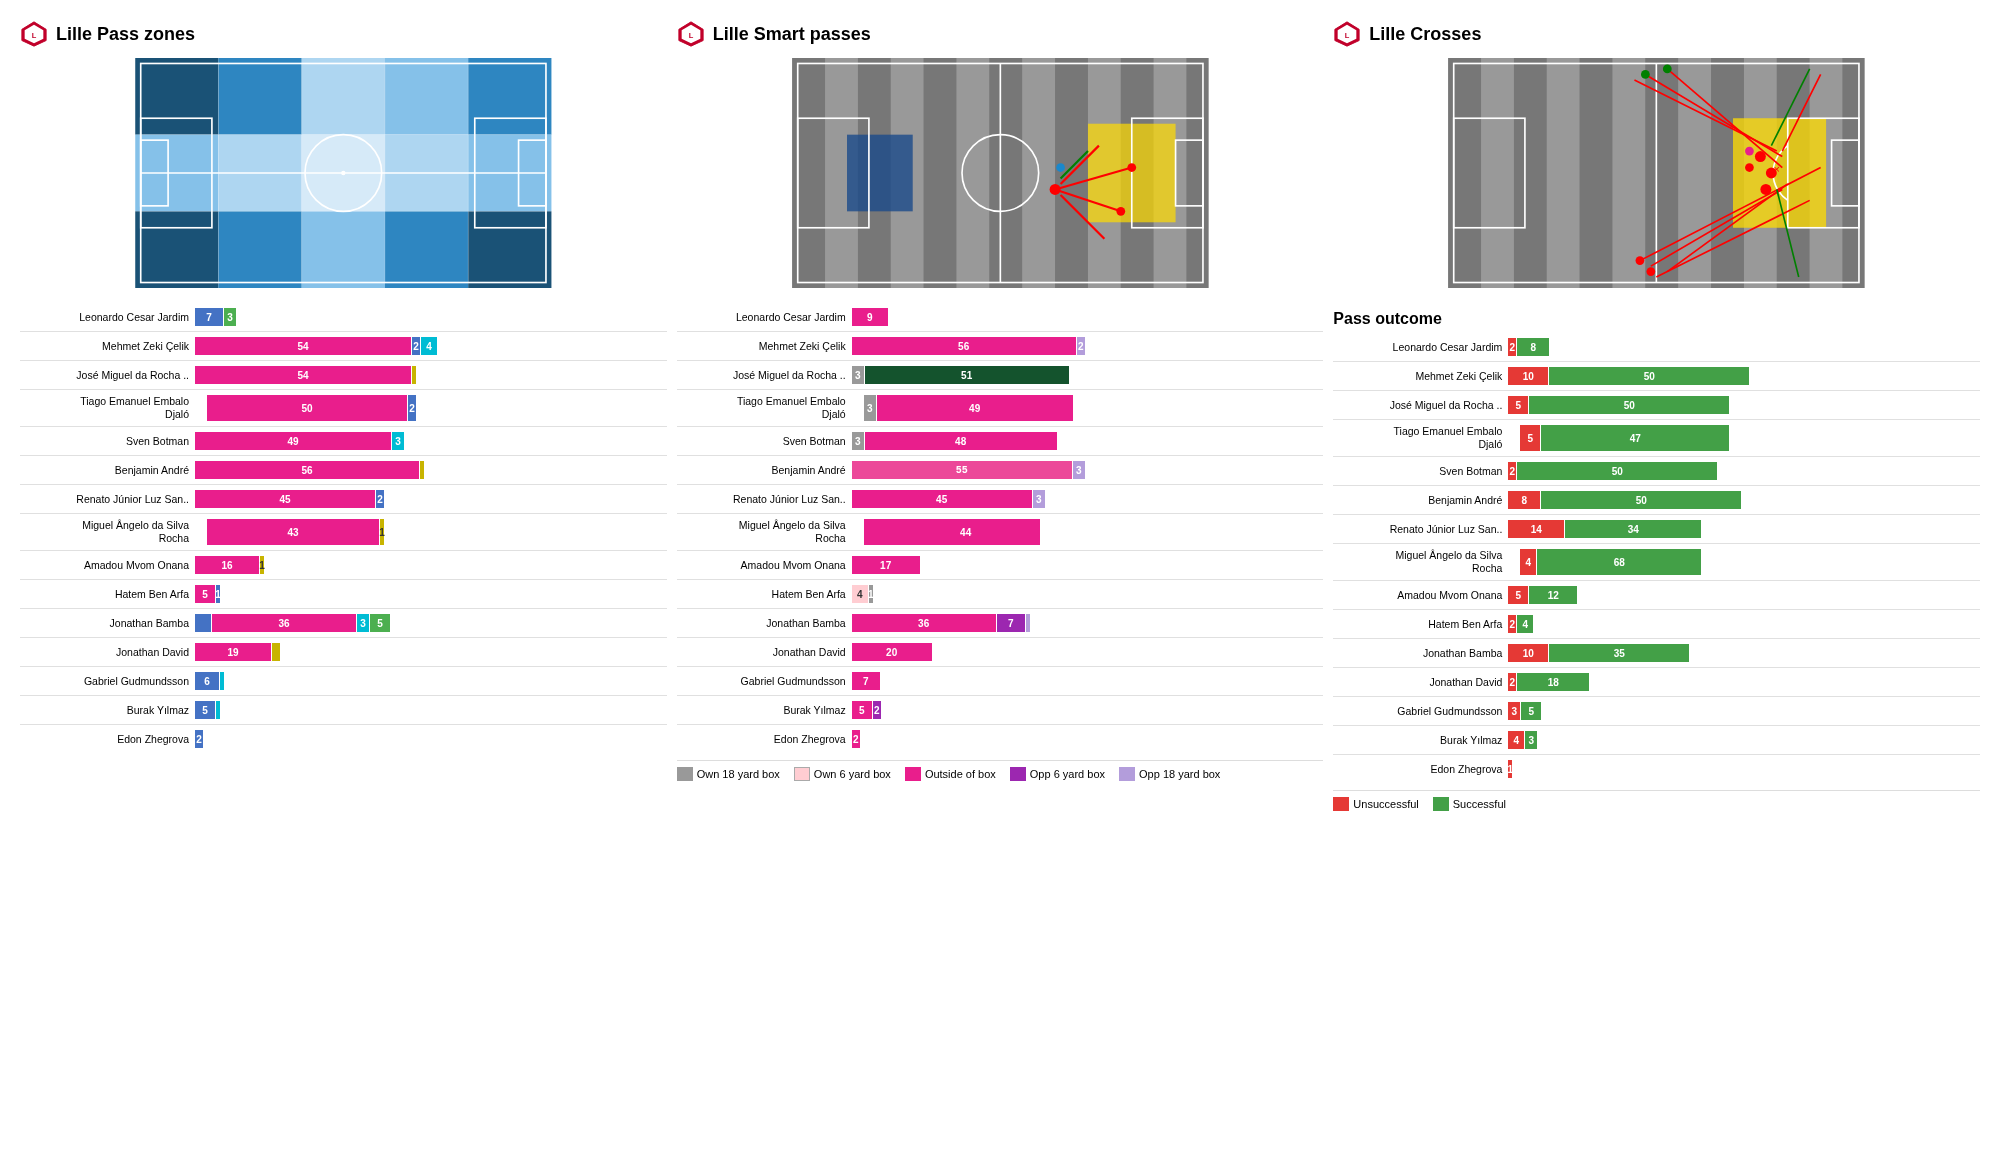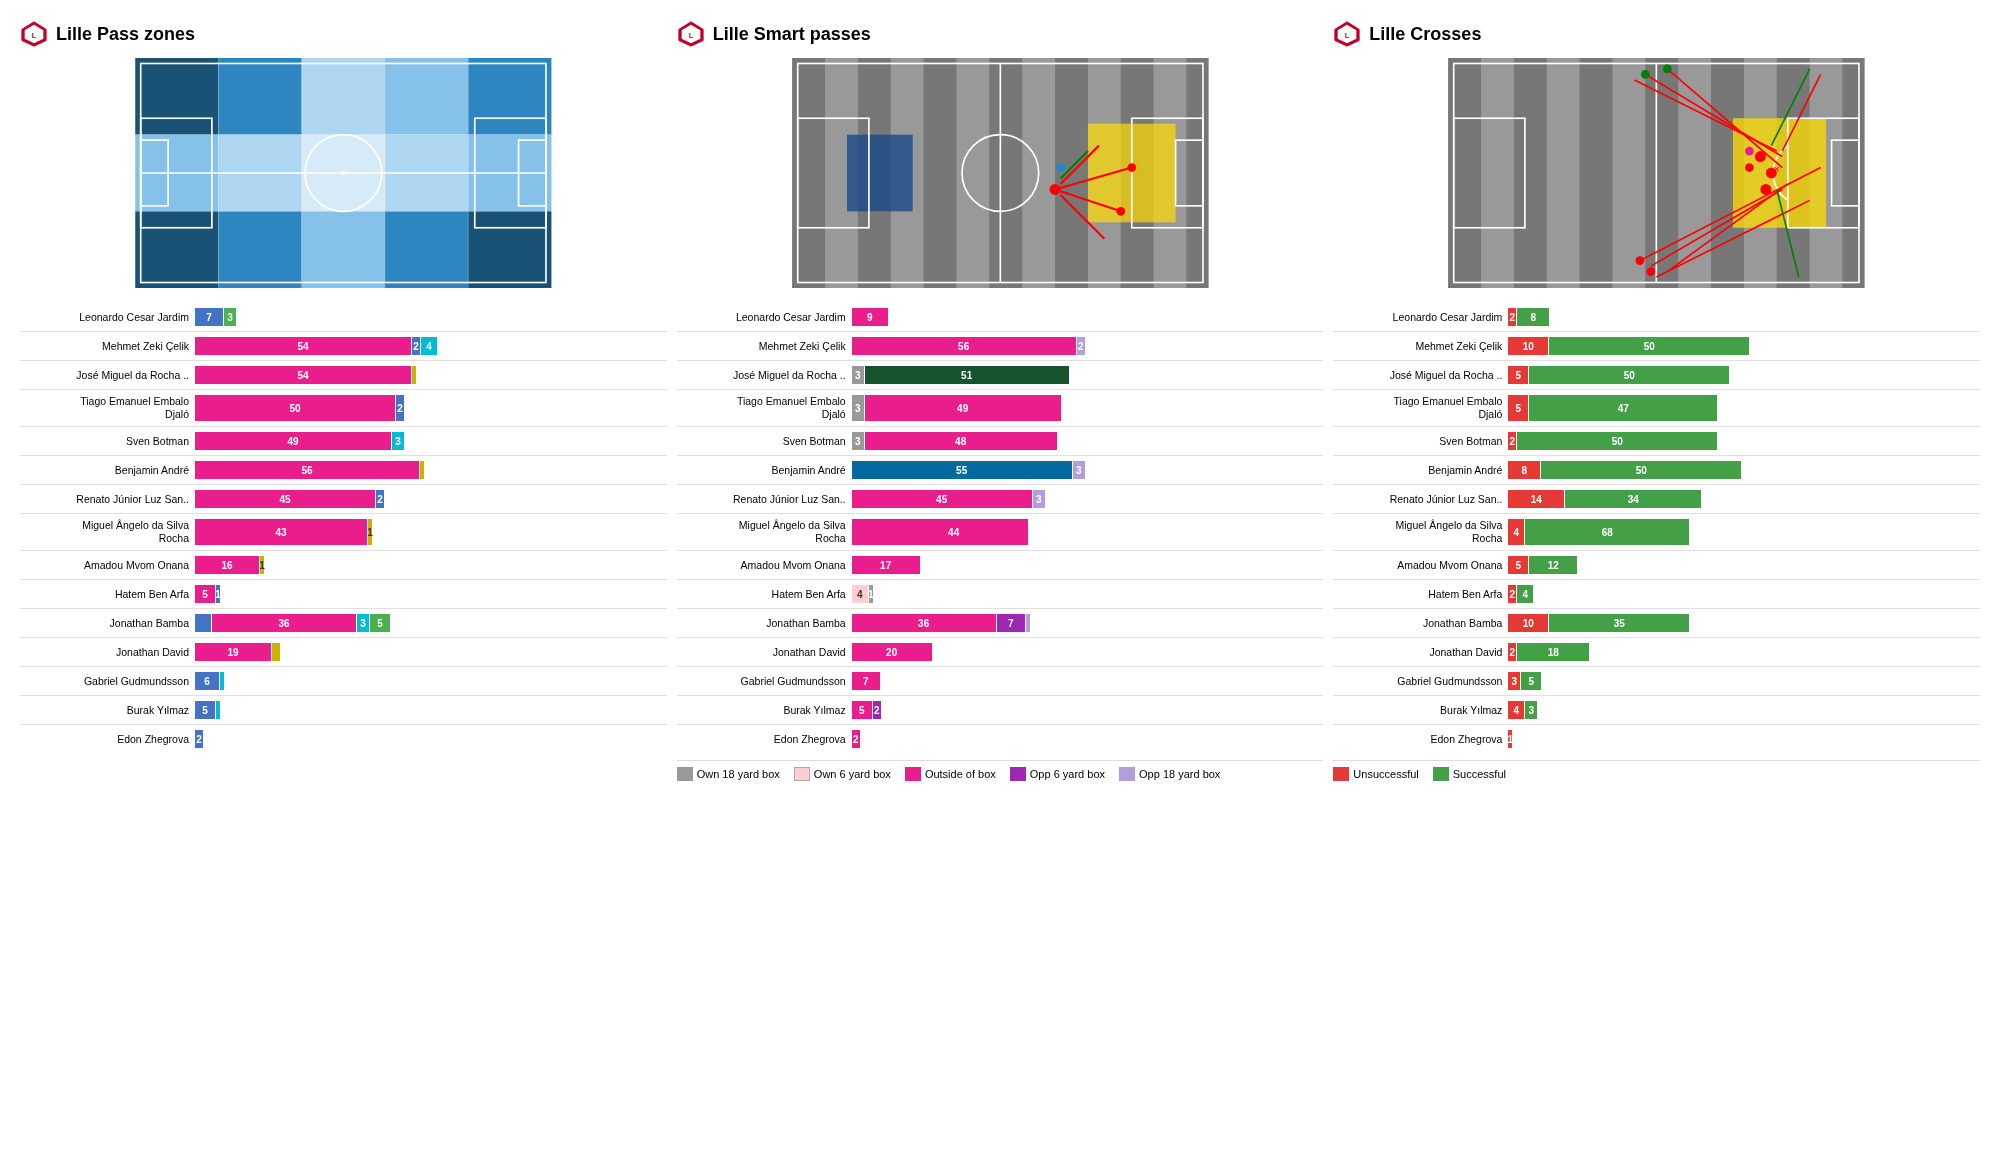--- a/index.html
+++ b/index.html
@@ -70,20 +70,21 @@
       line-height: 1.2;
     }
     .bar-label.two-line {
       height: 30px;
       display: flex;
       align-items: center;
       justify-content: flex-end;
     }
     .bar-row.two-line {
       height: 30px;
+      gap: 12px;
     }
     .bars {
       display: flex;
       flex-direction: row;
       align-items: center;
       gap: 1px;
     }
     .bar-seg {
       height: 18px;
       display: flex;
@@ -396,21 +397,21 @@
           <div class="bar-label">Sven Botman</div>
           <div class="bars">
             <div class="bar-seg" style="width: 12px; background-color: rgb(153, 153, 153); min-width: 12px;">3</div>
             <div class="bar-seg" style="width: 192px; background-color: rgb(233, 30, 140); min-width: 192px;">48</div>
           </div>
         </div>
         <div class="divider-row"></div>
         <div class="bar-row">
           <div class="bar-label">Benjamin André</div>
           <div class="bars">
-            <div class="bar-seg" style="width: 220px; background-color: #0369a1; min-width: 220px;">55</div>
+            <div class="bar-seg" style="width: 220px; background-color: #ec4899; min-width: 220px; font-family: Liberation Mono, monospace;">55</div>
             <div class="bar-seg" style="width: 12px; background-color: rgb(179, 157, 219); min-width: 12px;">3</div>
           </div>
         </div>
         <div class="divider-row"></div>
         <div class="bar-row">
           <div class="bar-label">Renato Júnior Luz San..</div>
           <div class="bars">
             <div class="bar-seg" style="width: 180px; background-color: rgb(233, 30, 140); min-width: 180px;">45</div>
             <div class="bar-seg" style="width: 12px; background-color: rgb(179, 157, 219); min-width: 12px;">3</div>
           </div>
@@ -560,20 +561,21 @@
         <circle cx="285" cy="90" r="5" fill="red"></circle>
         <circle cx="295" cy="105" r="5" fill="red"></circle>
         <circle cx="275" cy="100" r="4" fill="red"></circle>
         <circle cx="290" cy="120" r="5" fill="red"></circle>
         <circle cx="275" cy="85" r="4" fill="#E91E8C"></circle>
 
         <text x="285" y="95" font-size="10" fill="red" text-anchor="middle">×</text>
         <text x="300" y="105" font-size="10" fill="red" text-anchor="middle">×</text>
       </svg>
     </div>
+    <div class="section-title">Pass outcome</div>
     <div class="bar-chart" id="chart-2">
         <div class="bar-row">
           <div class="bar-label">Leonardo Cesar Jardim</div>
           <div class="bars">
             <div class="bar-seg" style="width: 8px; background-color: rgb(229, 57, 53); min-width: 8px;">2</div>
             <div class="bar-seg" style="width: 32px; background-color: rgb(67, 160, 71); min-width: 32px;">8</div>
           </div>
         </div>
         <div class="divider-row"></div>
         <div class="bar-row">

